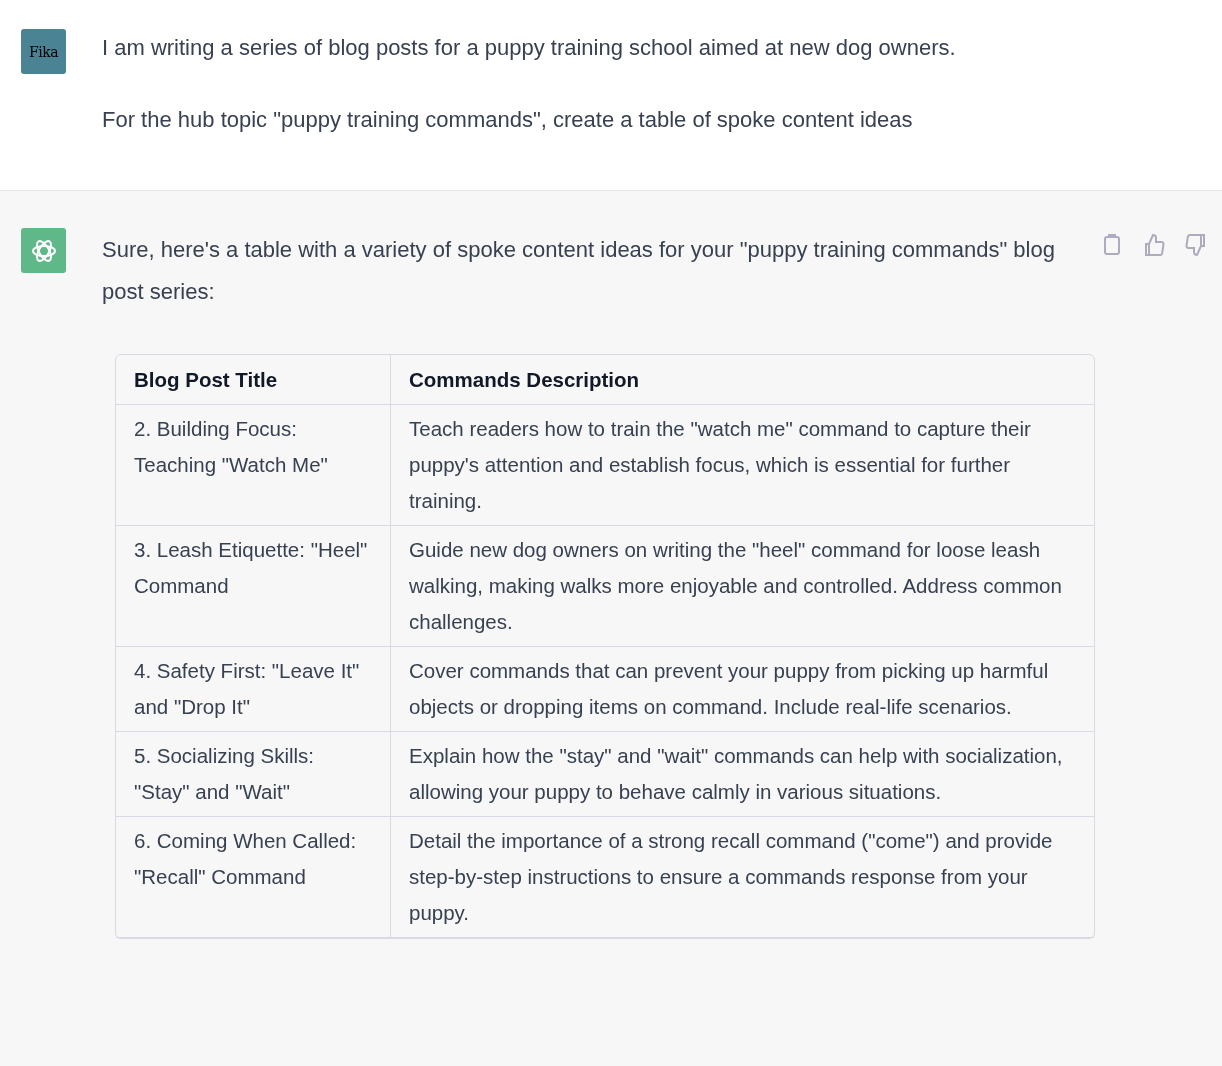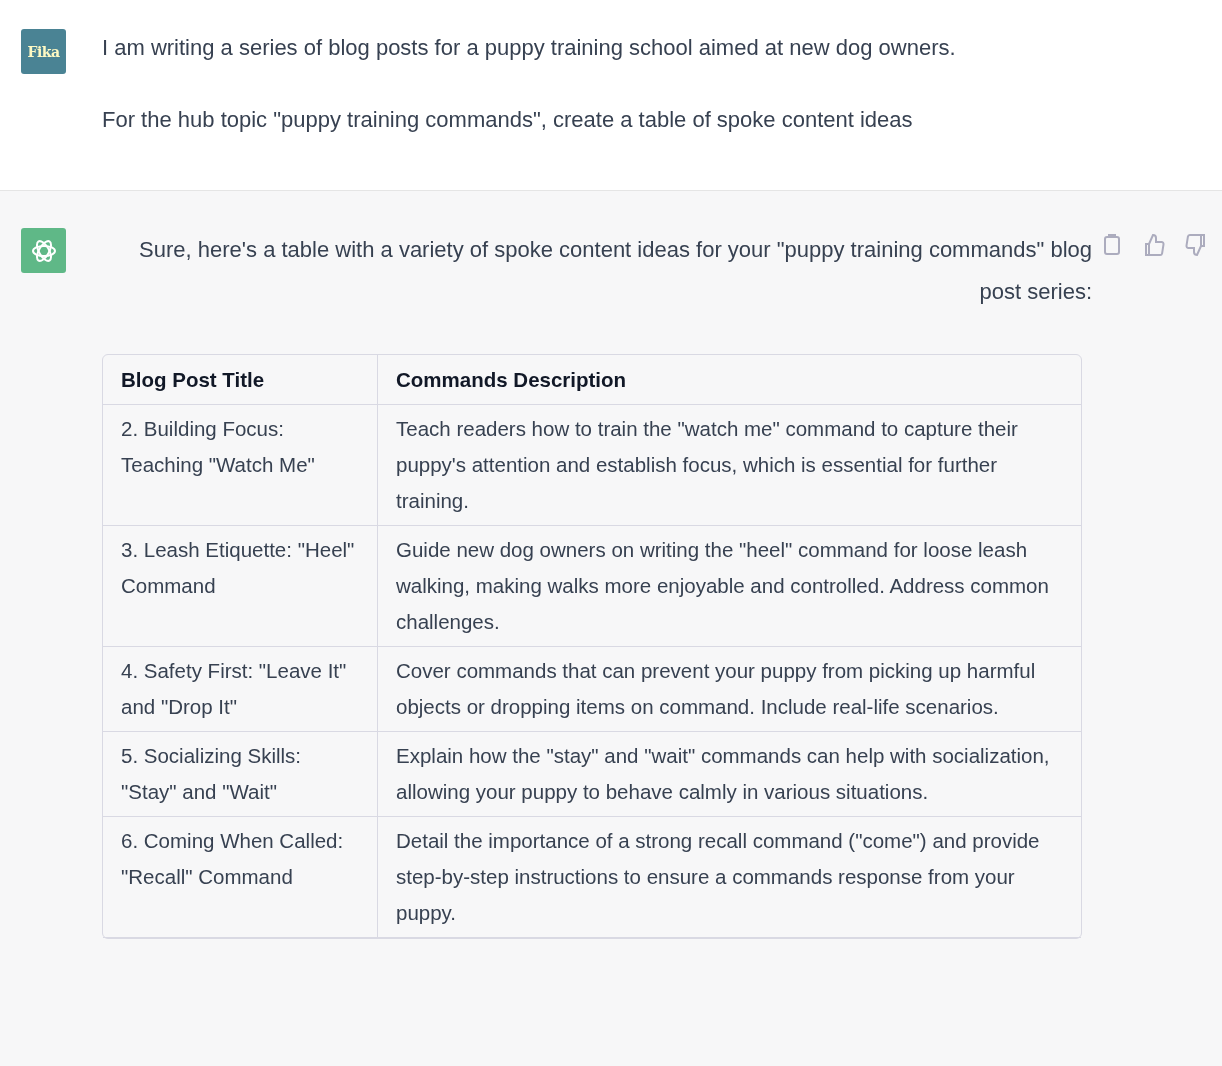--- a/index.html
+++ b/index.html
@@ -10,29 +10,29 @@
     background: #f7f7f8;
     font-size: 22px;
   }
   .msg { position: relative; width: 100%; }
   .msg.user { background: #ffffff; height: 191px; border-bottom: 1px solid #e5e5e5; }
   .msg.assistant { background: #f7f7f8; height: 875px; }
   .avatar {
     position: absolute; left: 21px; width: 45px; height: 45px; border-radius: 3px;
     display: flex; align-items: center; justify-content: center;
   }
-  .user .avatar { top: 29px; background: #4a8394; color: #fef9c3; font-family: "DejaVu Serif", serif; font-weight: bold; font-size: 14px; letter-spacing: -0.5px; }
+  .user .avatar { top: 29px; background: #4a8394; color: #000000; font-family: "DejaVu Serif", serif; font-weight: normal; font-size: 14px; letter-spacing: -0.5px; }
   .assistant .avatar { top: 228px; top: 37px; background: #5fb887; }
   .user .text { position: absolute; left: 102px; top: 30px; width: 1000px; line-height: 36px; }
   .user .text p { margin-bottom: 36px; }
-  .assistant .intro { position: absolute; left: 102px; top: 38px; width: 990px; line-height: 42px; text-align: right; }
+  .assistant .intro { position: absolute; left: 102px; top: 38px; width: 990px; line-height: 42px; }
   .actions { position: absolute; right: 14px; top: 42px; display: flex; gap: 18px; }
   .actions span { width: 24px; height: 24px; display: inline-block; }
   table {
-    position: absolute; left: 102px; top: 163px; width: 980px;
+    position: absolute; left: 115px; top: 163px; width: 980px;
     border-collapse: separate; border-spacing: 0;
     border: 1px solid #d9d9e3; border-radius: 6px; font-size: 20.5px;
   }
   th, td { border-bottom: 1px solid #d9d9e3; text-align: left; vertical-align: top; padding: 0 18px; line-height: 36px; }
   th { font-weight: bold; color: #111827; padding-top: 7px; padding-bottom: 6px; }
   td { padding-top: 6px; padding-bottom: 6px; }
   th:first-child, td:first-child { width: 275px; border-right: 1px solid #d9d9e3; }
 </style>
 </head>
 <body>

